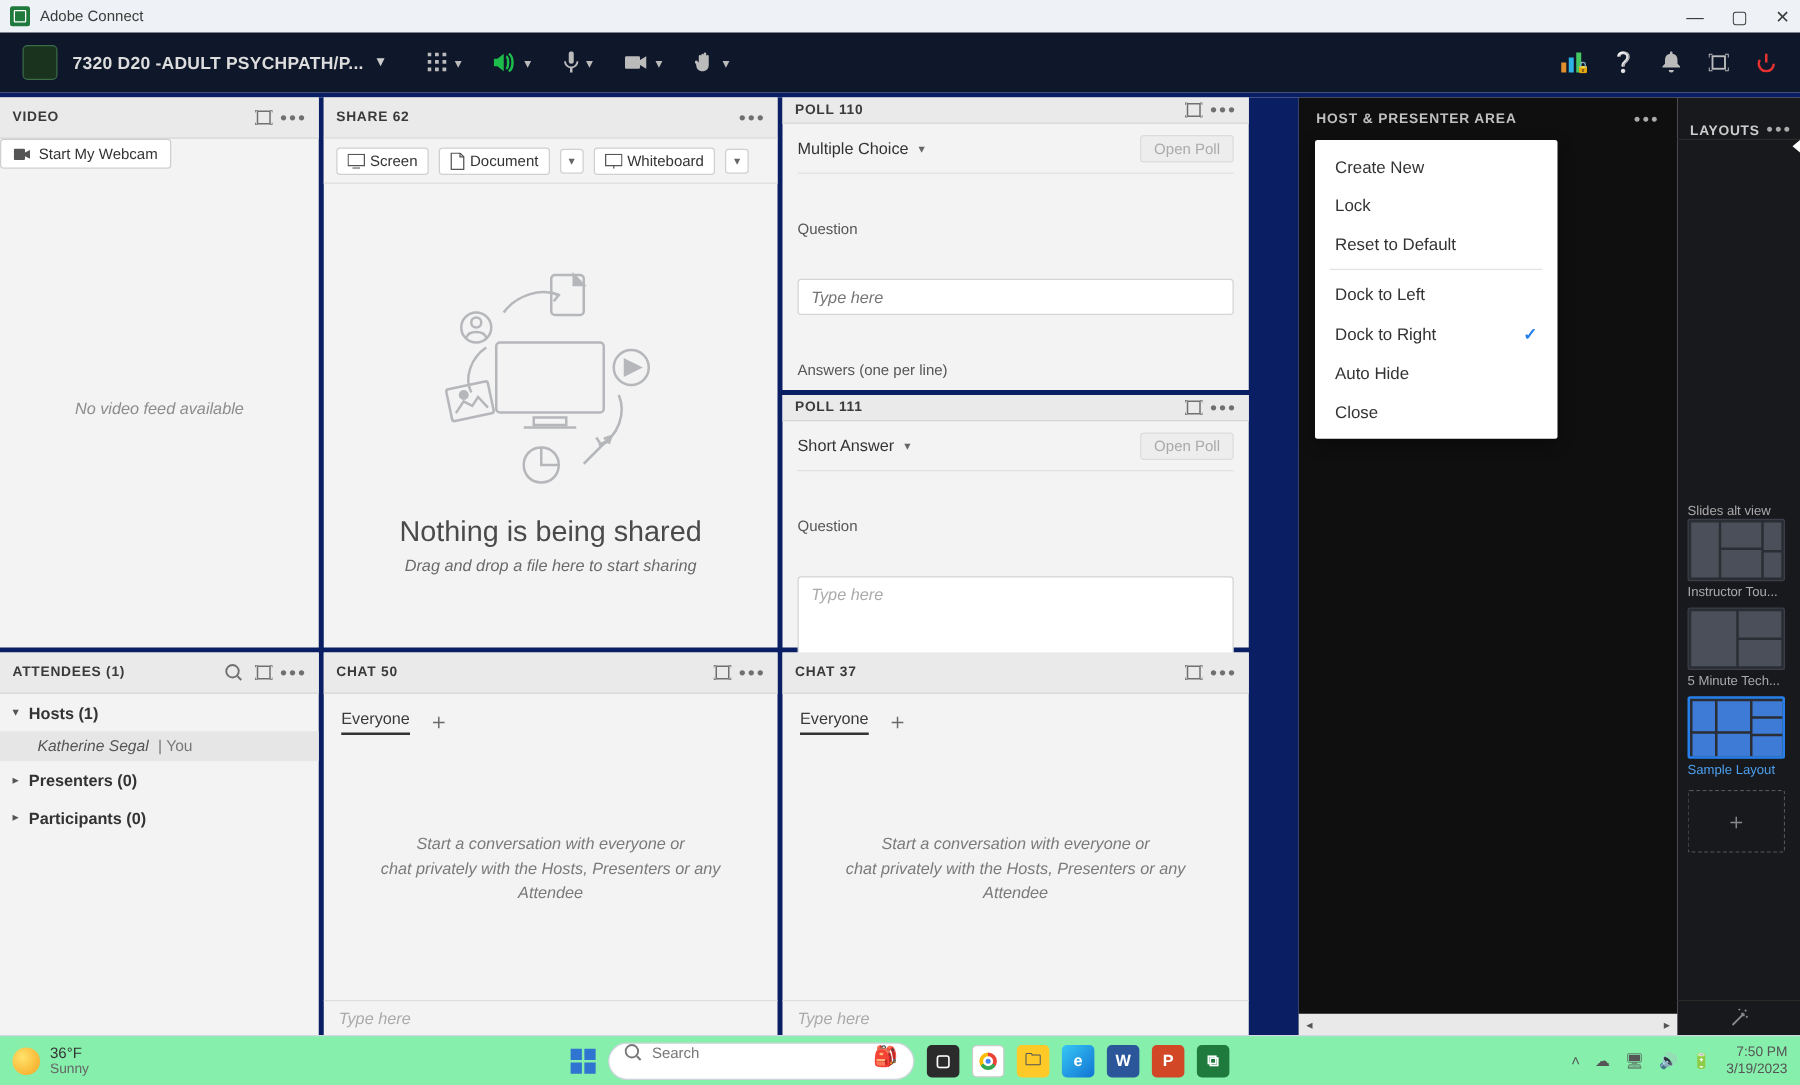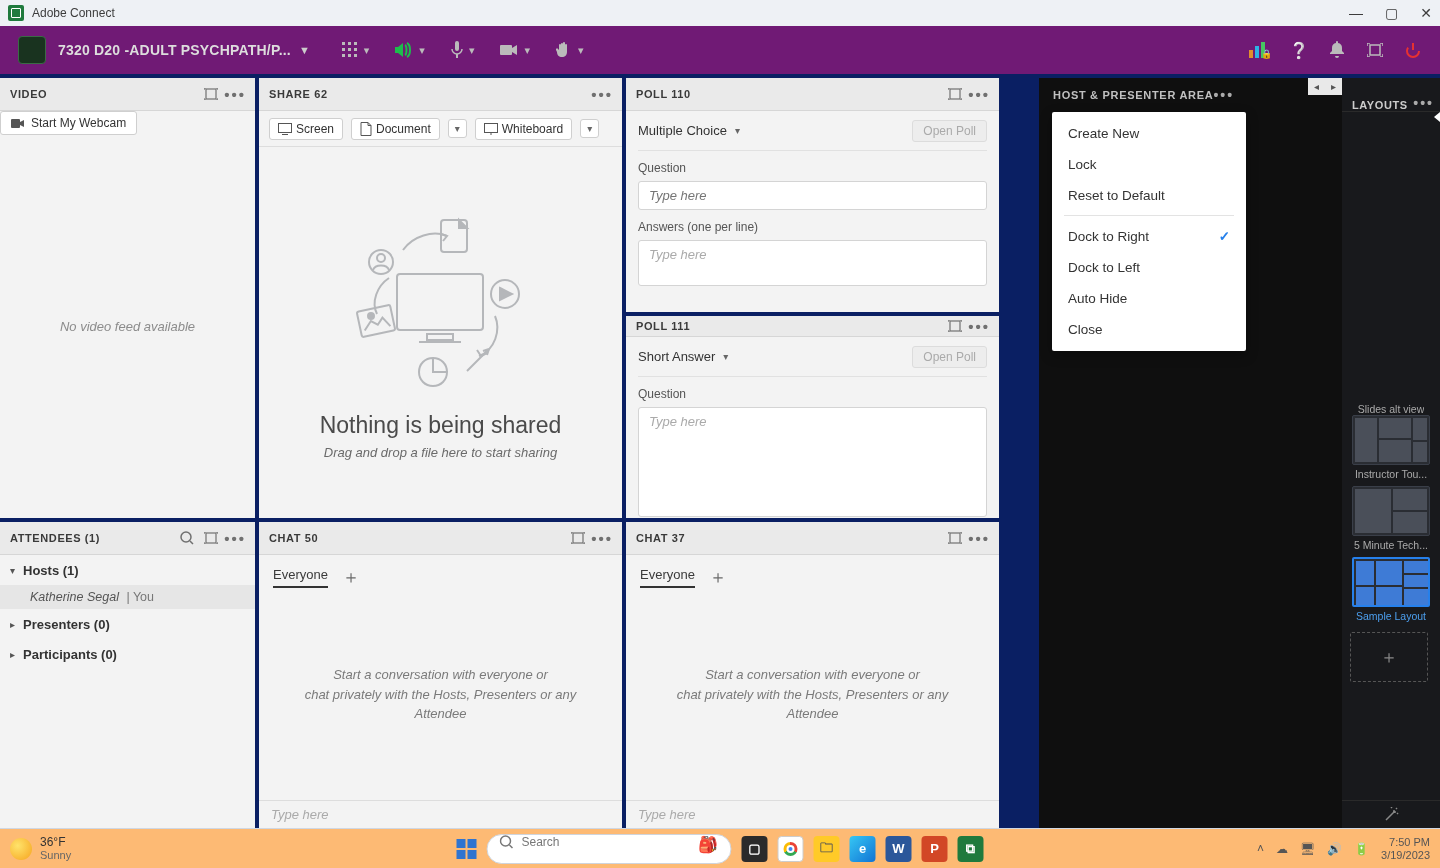--- a/index.html
+++ b/index.html
@@ -22,21 +22,21 @@
   body{width:1440px;height:868px;background:#eef1f5;position:relative;}
 
   
   .win-title-bar{height:26px;background:#eef1f5;display:flex;align-items:center;padding:0 8px;color:#3c3c3c;font-size:12px;}
   .win-title-bar .app-icon{width:16px;height:16px;background:#1f7a3d;margin-right:8px;border-radius:2px;position:relative;}
   .win-title-bar .app-icon::after{content:"";position:absolute;inset:3px;border:1px solid #fff;border-radius:1px;}
   .win-controls{margin-left:auto;display:flex;gap:22px;font-size:14px;color:#3c3c3c;}
   .win-controls span{display:inline-block;cursor:pointer;}
 
   
-  .toolbar{height:48px;background:#701a75;display:flex;align-items:center;padding:0 18px;color:#ddd;}
+  .toolbar{height:48px;background:#0f172a;display:flex;align-items:center;padding:0 18px;color:#ddd;}
   .toolbar .room-icon{width:28px;height:28px;background:#19331f;border:1px solid #3a6b45;border-radius:4px;margin-right:12px;}
   .toolbar .room-title{font-size:14px;font-weight:600;letter-spacing:.2px;}
   .toolbar .chev{font-size:11px;margin:0 6px 0 8px;color:#ccc;}
   .toolbar .tool{margin-left:26px;display:flex;align-items:center;gap:6px;color:#bbb;font-size:12px;}
   .toolbar .tool .chev{color:#bbb;margin:0;}
   .toolbar .spacer{flex:1;}
   .toolbar .right-icons{display:flex;align-items:center;gap:20px;}
   .toolbar .right-icons .ic{width:18px;height:18px;display:flex;align-items:center;justify-content:center;font-size:16px;color:#bbb;}
   .toolbar .power{color:var(--red);}
   .speaker-ic svg,.mic-ic svg,.cam-ic svg,.hand-ic svg,.grid-ic svg{display:block;}
@@ -67,21 +67,21 @@
   .share-tools{height:36px;border-bottom:1px solid #ddd;display:flex;align-items:center;gap:8px;padding:0 10px;background:#f3f3f3;}
   .share-tools .seg{display:flex;align-items:center;gap:4px;background:#fff;border:1px solid #cfcfcf;border-radius:3px;padding:3px 8px;font-size:12px;color:#333;}
   .share-tools .caret{border:1px solid #cfcfcf;border-radius:3px;padding:3px 6px;font-size:10px;color:#666;background:#fff;}
   .share-body{flex:1;display:flex;flex-direction:column;align-items:center;justify-content:center;text-align:center;color:#5a5a5a;}
   .share-body .illus{width:200px;height:190px;display:flex;align-items:center;justify-content:center;margin-bottom:10px;}
   .share-body h2{margin:6px 0 6px;font-weight:400;font-size:23px;color:#4a4a4a;}
   .share-body .sub{font-style:italic;font-size:13px;color:#6a6a6a;}
 
   
   .polls{display:flex;flex-direction:column;gap:4px;background:var(--border-blue);}
-  .poll-body{padding:0 12px 10px;display:flex;flex-direction:column;}
+  .poll-body{padding:0 12px 10px;display:flex;flex-direction:column;gap:27px;}
   .poll-row1{display:flex;align-items:center;height:40px;border-bottom:1px solid #e1e1e1;}
   .poll-type{font-size:13px;color:#333;display:flex;align-items:center;gap:8px;}
   .poll-type .chev{font-size:10px;color:#666;}
   .open-poll{margin-left:auto;font-size:12px;color:#aaa;background:#ededed;border:1px solid #dcdcdc;border-radius:3px;padding:3px 10px;}
   .poll-label{font-size:12px;color:#555;margin:10px 0 6px;}
   .poll-input{width:100%;background:#fff;border:1px solid #d4d4d4;border-radius:3px;padding:6px 10px;font-size:13px;color:#aaa;font-style:italic;}
   .poll-textarea{width:100%;background:#fff;border:1px solid #d4d4d4;border-radius:3px;padding:6px 10px;font-size:13px;color:#aaa;font-style:italic;min-height:46px;}
   .poll111-area{min-height:110px;}
 
   
@@ -93,51 +93,51 @@
 
   
   .chat-body{flex:1;display:flex;flex-direction:column;}
   .chat-tabs{display:flex;align-items:center;gap:12px;padding:10px 14px 0;}
   .chat-tab{font-size:13px;color:#3a3a3a;border-bottom:2px solid #333;padding-bottom:4px;}
   .chat-add{font-size:18px;color:#6a6a6a;margin-left:2px;}
   .chat-empty{flex:1;display:flex;flex-direction:column;align-items:center;justify-content:center;text-align:center;color:#7a7a7a;font-style:italic;font-size:13px;line-height:1.5;padding:0 30px;white-space:pre-line;}
   .chat-input{border-top:1px solid #ddd;padding:6px 12px;font-size:13px;color:#aaa;font-style:italic;}
 
   
-  .hp-area{width:303px;background:#0f0f0f;color:#ddd;position:relative;display:flex;flex-direction:row;}
+  .hp-area{width:303px;background:#0f0f0f;color:#ddd;position:relative;display:flex;flex-direction:column;}
   .hp-top{height:34px;display:flex;align-items:center;padding:0 14px;font-size:11px;letter-spacing:.7px;color:#c0c0c0;font-weight:600;flex-shrink:0;}
   .hp-top .spacer{flex:1;}
   .hp-scroll-area{flex:1;}
   .hp-scrollbar{height:17px;background:#e9e9e9;display:flex;align-items:center;flex-shrink:0;}
   .hp-scrollbar .sbtn{width:17px;height:17px;display:flex;align-items:center;justify-content:center;font-size:10px;color:#555;}
   .hp-scrollbar .track{flex:1;}
 
   
   .layouts{width:98px;background:#18191c;display:flex;flex-direction:column;position:relative;}
   .layouts-head{height:34px;display:flex;align-items:flex-end;justify-content:space-between;padding:0 2px 0 10px;font-size:11px;letter-spacing:.6px;color:#ccc;font-weight:600;border-bottom:1px solid #2a2a2a;}
   .layout-marker{position:absolute;right:0;top:34px;width:0;height:0;border-right:6px solid #fff;border-top:5px solid transparent;border-bottom:5px solid transparent;}
   .thumbs{padding:6px 8px;display:flex;flex-direction:column;gap:6px;overflow:hidden;}
-  .thumb-wrap{display:flex;flex-direction:column;align-items:center;}
+  .thumb-wrap{display:flex;flex-direction:column;align-items:flex-start;}
   .thumb{width:78px;height:50px;border:1px solid var(--thumb-border);background:#2a2d33;border-radius:2px;position:relative;}
   .thumb.selected{border:2px solid var(--blue-accent);}
   .thumb-cell{position:absolute;background:var(--thumb-fill);}
   .thumb-cell.lite{background:#3e7bd6;}
   .thumb-label{font-size:10.5px;color:#aaa;margin-top:3px;white-space:nowrap;overflow:hidden;text-overflow:ellipsis;max-width:82px;text-align:center;}
   .thumb-label.sel{color:#4c9fee;}
   .thumb-add{width:78px;height:50px;border:1px dashed #555;border-radius:2px;display:flex;align-items:center;justify-content:center;color:#888;font-size:18px;margin-top:4px;}
   .layouts-foot{margin-top:auto;height:28px;display:flex;align-items:center;justify-content:center;color:#888;border-top:1px solid #2a2a2a;}
 
   
   .menu{position:absolute;top:34px;right:96px;width:194px;background:#fff;border-radius:2px;box-shadow:0 4px 12px rgba(0,0,0,.35);padding:6px 0;z-index:50;}
   .menu-item{padding:8px 16px;font-size:13.5px;color:#333;display:flex;align-items:center;}
   .menu-sep{height:1px;background:#e3e3e3;margin:4px 12px;}
   .menu-check{margin-left:auto;color:var(--blue-accent);font-weight:700;}
 
   
-  .taskbar{position:absolute;bottom:0;left:0;right:0;height:40px;background:#fdba74;display:flex;align-items:center;padding:0 10px;font-size:12px;color:#333;border-top:1px solid #cfd7e3;}
+  .taskbar{position:absolute;bottom:0;left:0;right:0;height:40px;background:#86efac;display:flex;align-items:center;padding:0 10px;font-size:12px;color:#333;border-top:1px solid #cfd7e3;}
   .weather{display:flex;align-items:center;gap:8px;line-height:1.1;}
   .weather .sun{width:22px;height:22px;background:radial-gradient(circle at 35% 35%,#ffe36b,#f6a41e);border-radius:50%;}
   .tb-center{position:absolute;left:50%;transform:translateX(-50%);display:flex;align-items:center;gap:10px;}
   .win-logo{display:grid;grid-template-columns:9px 9px;grid-template-rows:9px 9px;gap:2px;}
   .win-logo span{background:#2f74d0;}
   .search{height:30px;width:245px;background:#fff;border:1px solid #cfd4dc;border-radius:16px;display:flex;align-items:flex-start;padding:0 12px;color:#777;gap:8px;}
   .app-ico{width:26px;height:26px;border-radius:4px;display:flex;align-items:center;justify-content:center;color:#fff;font-size:13px;font-weight:700;}
   .tb-right{margin-left:auto;display:flex;align-items:center;gap:12px;color:#555;}
   .clock{text-align:right;line-height:1.15;font-size:11px;}
 
@@ -482,25 +482,25 @@
           <span>Create New</span>
         </div>
       <div class="menu-item">
           <span>Lock</span>
         </div>
       <div class="menu-item">
           <span>Reset to Default</span>
         </div>
       <div class="menu-sep"></div>
       <div class="menu-item">
+          <span>Dock to Left</span>
+        </div>
+      <div class="menu-item">
           <span>Dock to Right</span>
           <span class="menu-check">✓</span>
-        </div>
-      <div class="menu-item">
-          <span>Dock to Left</span>
         </div>
       <div class="menu-item">
           <span>Auto Hide</span>
         </div>
       <div class="menu-item">
           <span>Close</span>
         </div>
     </div>
   </div>
 

